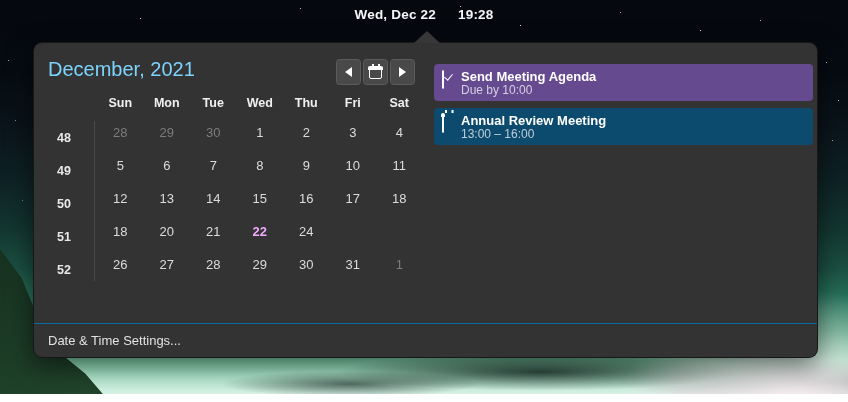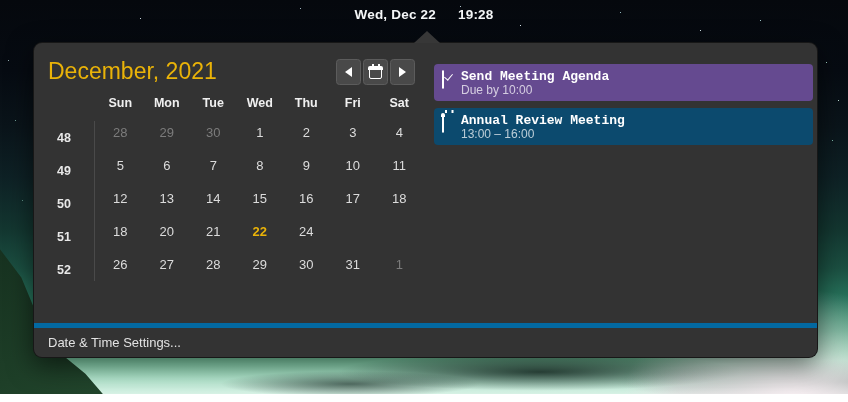--- a/index.html
+++ b/index.html
@@ -29,21 +29,21 @@
   .clock { position:absolute; top:7px; left:0; width:100%; display:flex; justify-content:center; gap:22px;
     color:#f4f6f7; font-size:13.5px; font-weight:bold; letter-spacing:0.2px; }
 
   
   .popup { position:absolute; left:33px; top:42px; width:785px; height:316px;
     background:#333333; border:1px solid rgba(0,0,0,0.55); border-radius:9px;
     box-shadow:0 8px 26px rgba(0,0,0,0.55); }
   .popup-arrow { position:absolute; top:-12px; left:380px; width:0; height:0;
     border-left:13px solid transparent; border-right:13px solid transparent; border-bottom:12px solid #373737; }
 
-  .cal-title { position:absolute; left:14px; top:15px; font-size:23px; color:#eab308; }
+  .cal-title { position:absolute; left:14px; top:15px; font-size:20px; color:#7dd3fc; }
 
   .nav-group { position:absolute; left:302px; top:16px; display:flex; gap:2px; }
   .nav-btn { width:25px; height:26px; background:#494949; border:1px solid #5c5c5c; border-radius:3.5px;
     display:flex; align-items:center; justify-content:center; cursor:pointer; }
   .tri-left { width:0; height:0; border-top:5px solid transparent; border-bottom:5px solid transparent; border-right:7px solid #fff; }
   .tri-right { width:0; height:0; border-top:5px solid transparent; border-bottom:5px solid transparent; border-left:7px solid #fff; }
   .icon-cal-nav { width:13px; height:12px; border:1.6px solid #fff; border-radius:2px; position:relative; margin-top:2px; }
   .icon-cal-nav::before { content:""; position:absolute; left:-1.6px; right:-1.6px; top:-1.6px; height:3.5px; background:#fff; border-radius:2px 2px 0 0; }
   .icon-cal-nav::after { content:""; position:absolute; top:-4.5px; left:1.5px; width:2px; height:3px; background:#fff; box-shadow:6px 0 #fff; }
 
@@ -51,43 +51,43 @@
   .cal-table { position:absolute; left:14px; top:47px; }
   .cal-vsep { position:absolute; left:60px; top:78px; width:1px; height:160px; background:#4a4a4a; }
   .cal-row { display:flex; height:33px; align-items:center; }
   .cal-row.head { height:26px; }
   .cell { display:flex; align-items:center; justify-content:center; }
   .wk { width:32px; font-size:12.5px; font-weight:bold; color:#e8e8e8;margin-top:10px; }
   .sp { width:17px; }
   .day { width:46.5px; height:33px; position:relative; font-size:13px; color:#dcdcdc; cursor:pointer; }
   .day-head { width:46.5px; font-size:12.5px; font-weight:bold; color:#f0f0f0; }
   .day.muted { color:#7c7c7c; }
-  .day.today { color:#eab308; font-weight:bold; }
+  .day.today { color:#f0abfc; font-weight:bold; }
   .day.selected { color:#e2ecea; }
   .day .sel-circle { position:absolute; left:50%; top:50%; transform:translate(-50%,-50%);
     width:33px; height:33px; border-radius:50%; background:#2d695e; z-index:0; }
   .day span.dnum { position:relative; z-index:1; }
   .dots { position:absolute; bottom:-2px; left:50%; transform:translateX(-50%); display:flex; gap:5px; z-index:2; }
   .dots i { width:4.5px; height:4.5px; border-radius:50%; display:block; }
 
   
   .events { position:absolute; left:400px; top:21px; width:379px; display:flex; flex-direction:column; gap:7px; }
   .event { border-radius:4px; height:37px; padding:5px 10px 5px 27px; position:relative; color:#fff; cursor:pointer; }
-  .event .ev-title { font-size:13px; font-weight:bold; line-height:15px; white-space:nowrap;font-family:Liberation Mono, monospace; }
+  .event .ev-title { font-size:13px; font-weight:bold; line-height:15px; white-space:nowrap; }
   .event .ev-sub { font-size:12px; line-height:13px; color:rgba(255,255,255,0.72); white-space:nowrap; }
   .ev-icon { position:absolute; left:8px; top:7px; }
   .icon-task { width:14px; height:14px; border:1.8px solid #fff; border-radius:3px; position:relative; }
   .icon-task::after { content:""; position:absolute; left:2.5px; top:0.5px; width:4px; height:7px;
     border-right:1.8px solid #fff; border-bottom:1.8px solid #fff; transform:rotate(40deg); }
   .icon-evcal { width:14px; height:13px; border:1.8px solid #fff; border-radius:2.5px; position:relative; margin-top:2px; }
   .icon-evcal::before { content:""; position:absolute; left:-1.8px; right:-1.8px; top:-1.8px; height:4px; background:#fff; border-radius:2px 2px 0 0; }
   .icon-evcal::after { content:""; position:absolute; top:-5px; left:1.5px; width:2px; height:3.2px; background:#fff; box-shadow:6.5px 0 #fff; }
 
   
-  .popup-footer { position:absolute; left:0; right:0; bottom:0; height:34px; border-top:5px solid #0369a1;
+  .popup-footer { position:absolute; left:0; right:0; bottom:0; height:34px; border-top:1px solid #0369a1;
     border-radius:0 0 9px 9px; display:flex; align-items:center; padding-left:14px; cursor:pointer; }
   .popup-footer span { font-size:13px; color:#e2e2e2; }
 </style>
 </head>
 <body>
 
 <div class="screen">
   <div class="wallpaper"></div>
   <div class="stars"></div>
   <div class="mountain"></div>

